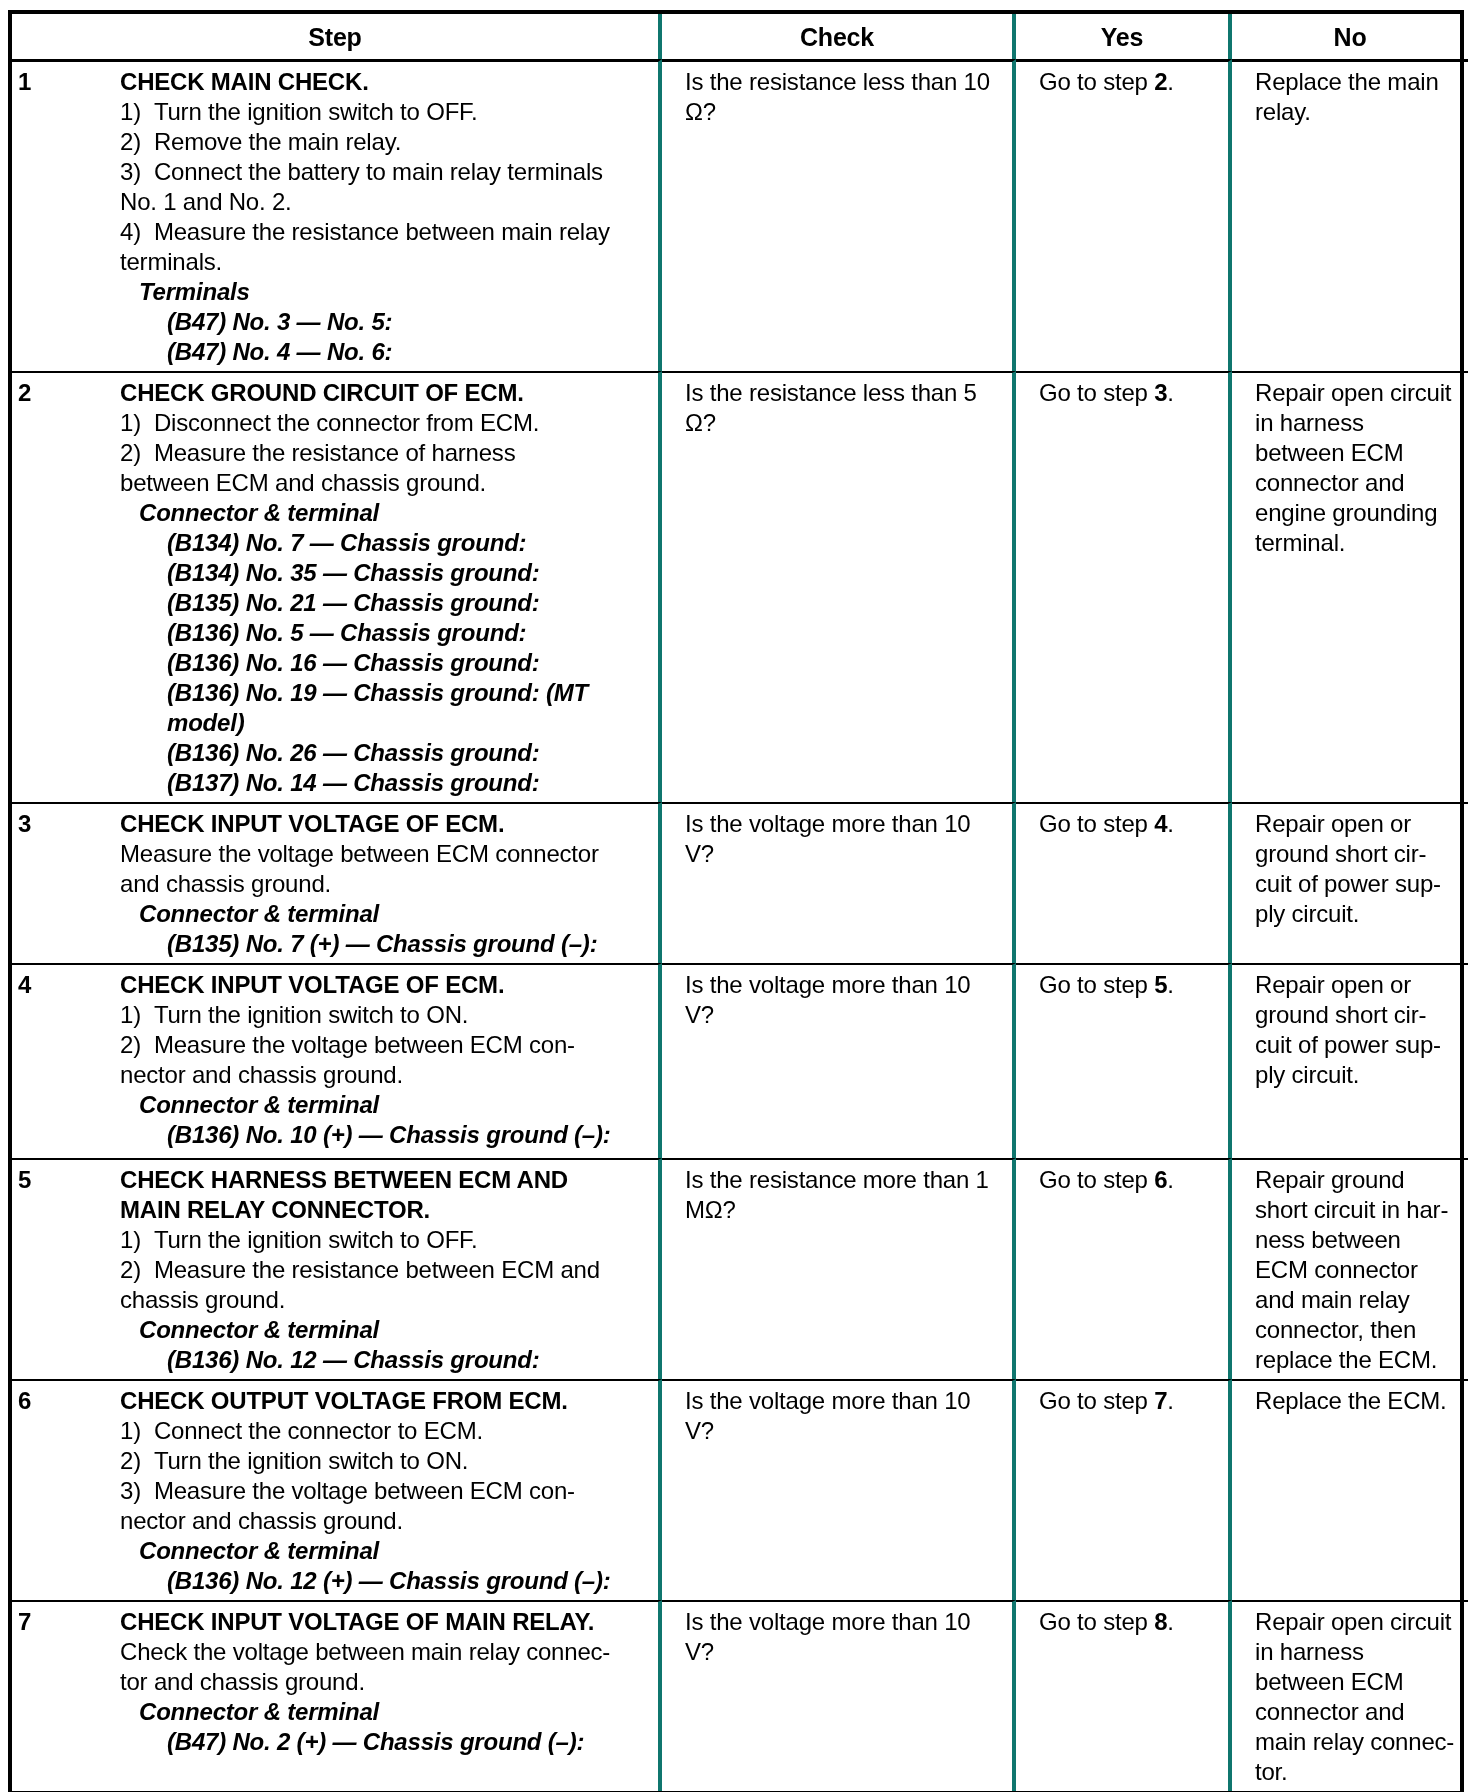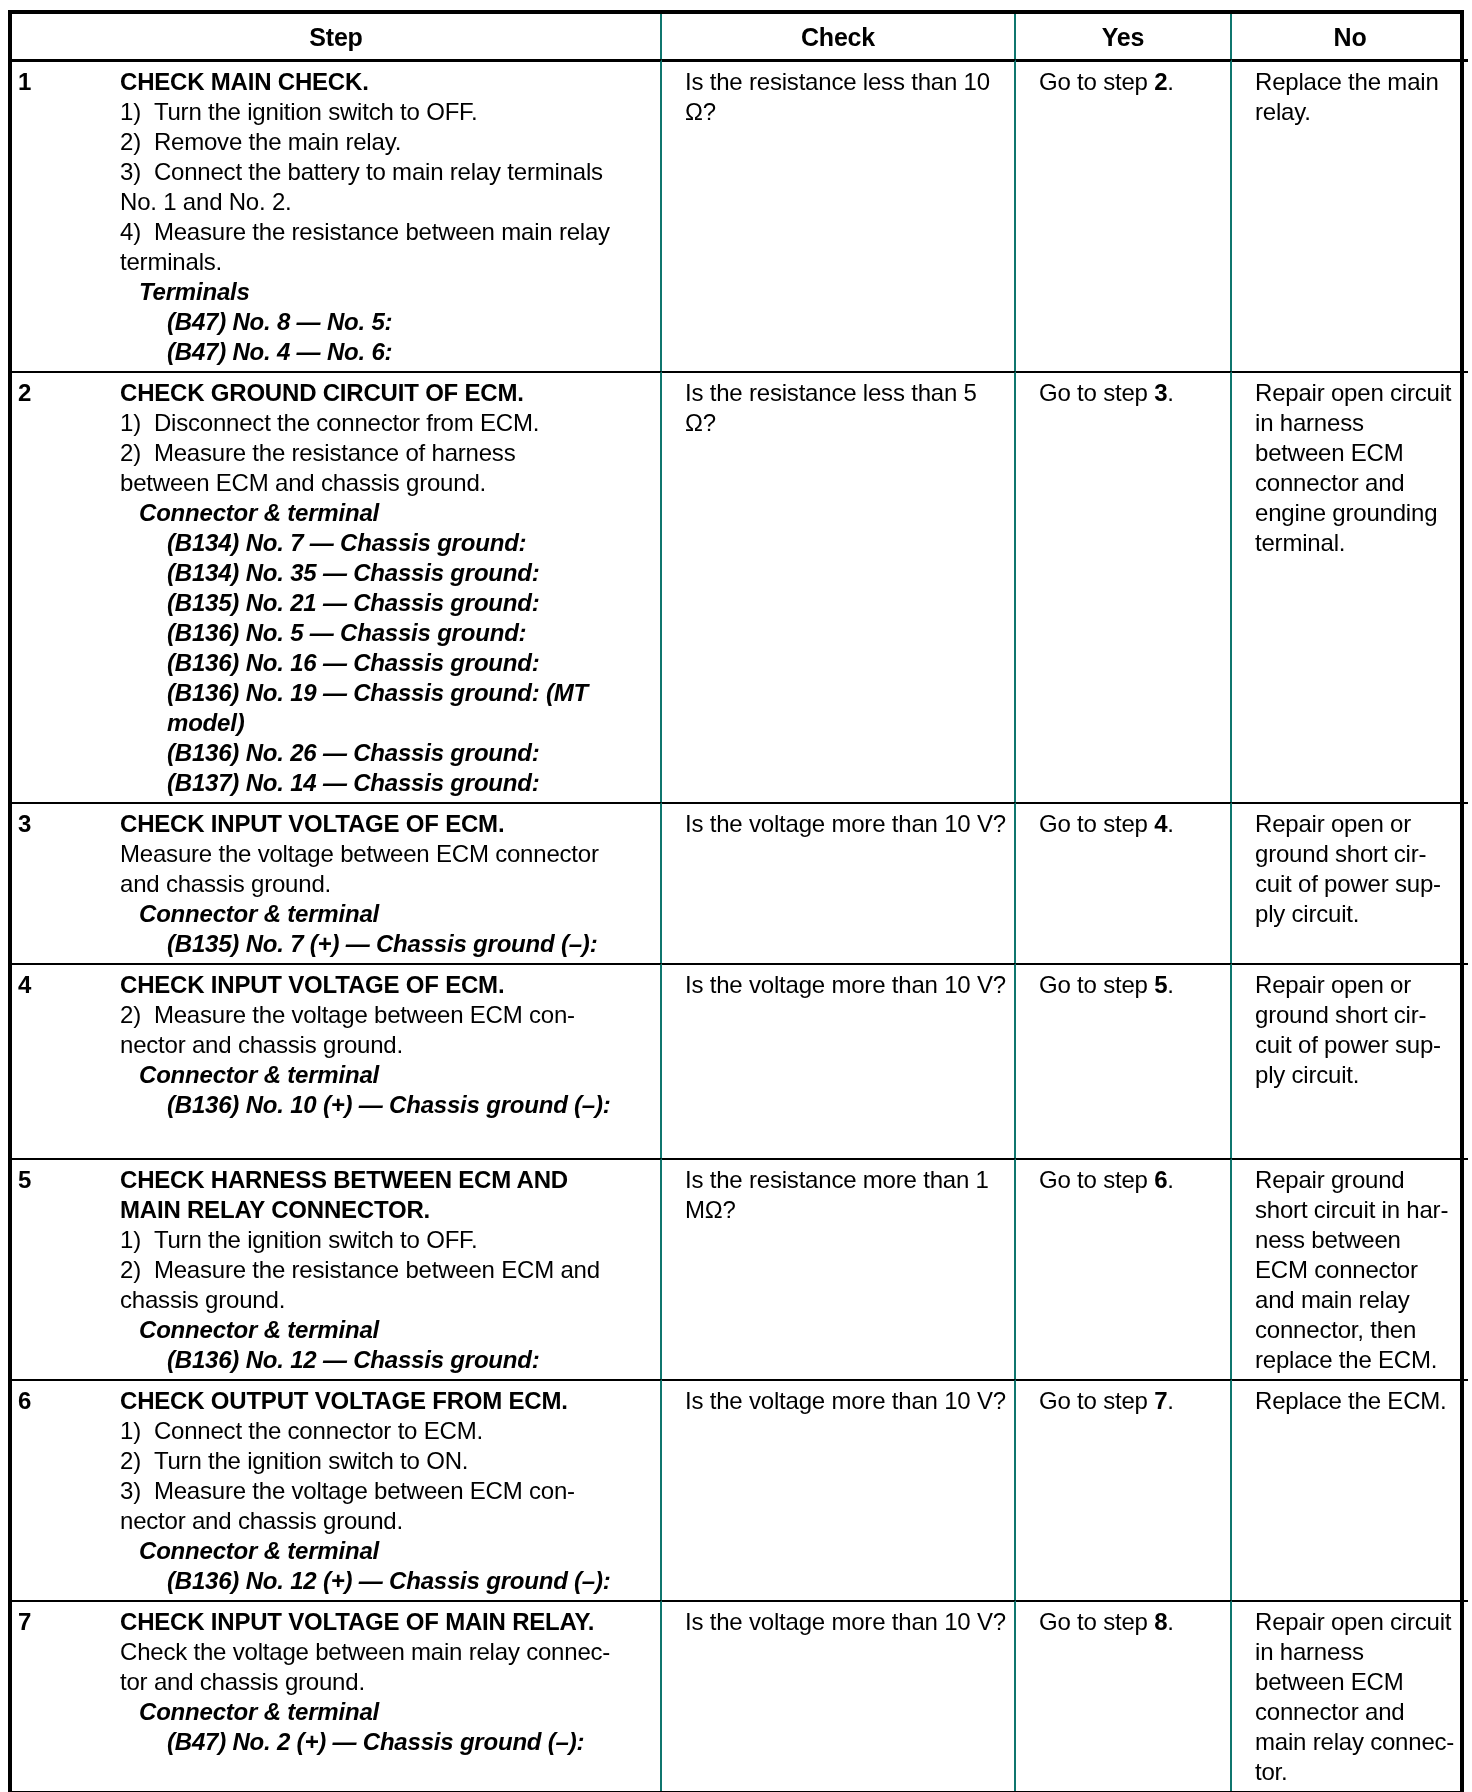--- a/index.html
+++ b/index.html
@@ -12,21 +12,21 @@
     position:absolute;left:8px;top:10px;width:1456px;
     border:4px solid #000;background:#fff;box-sizing:border-box;
   }
   .tgrid{
     display:grid;
     grid-template-columns:650px 354px 216px 236px;
     box-sizing:border-box;
   }
   .cell,.hcell{
     box-sizing:border-box;
-    border-right:2px solid #0f766e;
+    border-right:4px solid #0f766e;
     font-size:24px;line-height:30px;letter-spacing:-0.2px;
     white-space:pre-line;
     overflow:hidden;
   }
   .col-last{border-right:none;}
   .hcell{
     min-height:45px;text-align:center;font-weight:bold;font-size:25px;
     padding-top:8px;white-space:nowrap;
   }
   .cell{border-top:2px solid #000;padding:5px 8px 4px 23px;}
@@ -53,21 +53,21 @@
 
 <div class="doc-table">
   <div class="tgrid">
     <div class="hcell">Step</div>
     <div class="hcell">Check</div>
     <div class="hcell">Yes</div>
     <div class="hcell col-last">No</div>
 
   <div class="cell step r1-row"><div class="num">1</div><div class="step-content"><div class="line title">CHECK MAIN CHECK.</div><div class="line body">1)&nbsp;&nbsp;Turn the ignition switch to OFF.</div><div class="line body">2)&nbsp;&nbsp;Remove the main relay.</div><div class="line body">3)&nbsp;&nbsp;Connect the battery to main relay terminals
 No. 1 and No. 2.</div><div class="line body">4)&nbsp;&nbsp;Measure the resistance between main relay
-terminals.</div><div class="line label">Terminals</div><div class="line terminal">(B47) No. 8 — No. 5:</div><div class="line terminal">(B47) No. 4 — No. 6:</div></div></div>
+terminals.</div><div class="line label">Terminals</div><div class="line terminal">(B47) No. 3 — No. 5:</div><div class="line terminal">(B47) No. 4 — No. 6:</div></div></div>
       <div class="cell check r1-row">Is the resistance less than 10
 Ω?</div>
       <div class="cell yes r1-row">Go to step <b>2</b>.</div>
       <div class="cell no col-last r1-row">Replace the main
 relay.</div>
       <div class="cell step r2-row"><div class="num">2</div><div class="step-content"><div class="line title">CHECK GROUND CIRCUIT OF ECM.</div><div class="line body">1)&nbsp;&nbsp;Disconnect the connector from ECM.</div><div class="line body">2)&nbsp;&nbsp;Measure the resistance of harness
 between ECM and chassis ground.</div><div class="line label">Connector &amp; terminal</div><div class="line terminal">(B134) No. 7 — Chassis ground:</div><div class="line terminal">(B134) No. 35 — Chassis ground:</div><div class="line terminal">(B135) No. 21 — Chassis ground:</div><div class="line terminal">(B136) No. 5 — Chassis ground:</div><div class="line terminal">(B136) No. 16 — Chassis ground:</div><div class="line terminal">(B136) No. 19 — Chassis ground: (MT
 model)</div><div class="line terminal">(B136) No. 26 — Chassis ground:</div><div class="line terminal">(B137) No. 14 — Chassis ground:</div></div></div>
       <div class="cell check r2-row">Is the resistance less than 5
 Ω?</div>
@@ -79,21 +79,21 @@
 engine grounding
 terminal.</div>
       <div class="cell step r3-row"><div class="num">3</div><div class="step-content"><div class="line title">CHECK INPUT VOLTAGE OF ECM.</div><div class="line body">Measure the voltage between ECM connector
 and chassis ground.</div><div class="line label">Connector &amp; terminal</div><div class="line terminal">(B135) No. 7 (+) — Chassis ground (–):</div></div></div>
       <div class="cell check r3-row">Is the voltage more than 10 V?</div>
       <div class="cell yes r3-row">Go to step <b>4</b>.</div>
       <div class="cell no col-last r3-row">Repair open or
 ground short cir-
 cuit of power sup-
 ply circuit.</div>
-      <div class="cell step r4-row"><div class="num">4</div><div class="step-content"><div class="line title">CHECK INPUT VOLTAGE OF ECM.</div><div class="line body">2)&nbsp;&nbsp;Measure the voltage between ECM con-
+      <div class="cell step r4-row"><div class="num">4</div><div class="step-content"><div class="line title">CHECK INPUT VOLTAGE OF ECM.</div><div class="line body">1)&nbsp;&nbsp;Turn the ignition switch to ON.</div><div class="line body">2)&nbsp;&nbsp;Measure the voltage between ECM con-
 nector and chassis ground.</div><div class="line label">Connector &amp; terminal</div><div class="line terminal">(B136) No. 10 (+) — Chassis ground (–):</div></div></div>
       <div class="cell check r4-row">Is the voltage more than 10 V?</div>
       <div class="cell yes r4-row">Go to step <b>5</b>.</div>
       <div class="cell no col-last r4-row">Repair open or
 ground short cir-
 cuit of power sup-
 ply circuit.</div>
       <div class="cell step r5-row"><div class="num">5</div><div class="step-content"><div class="line title">CHECK HARNESS BETWEEN ECM AND
 MAIN RELAY CONNECTOR.</div><div class="line body">1)&nbsp;&nbsp;Turn the ignition switch to OFF.</div><div class="line body">2)&nbsp;&nbsp;Measure the resistance between ECM and
 chassis ground.</div><div class="line label">Connector &amp; terminal</div><div class="line terminal">(B136) No. 12 — Chassis ground:</div></div></div>

